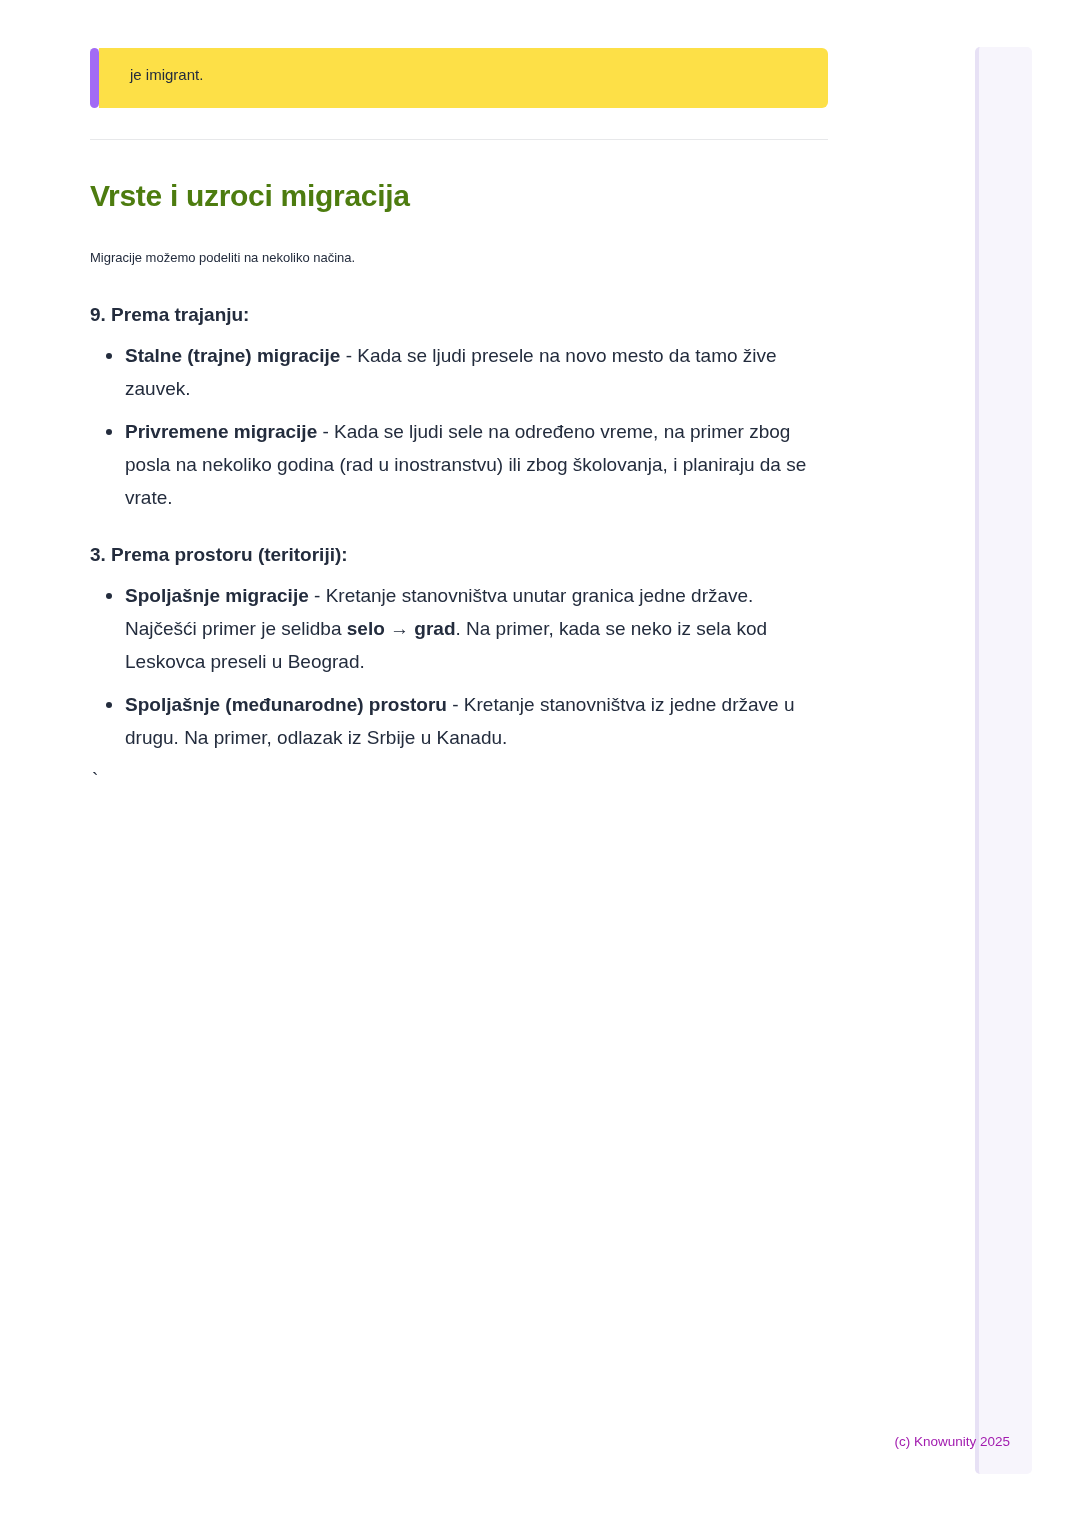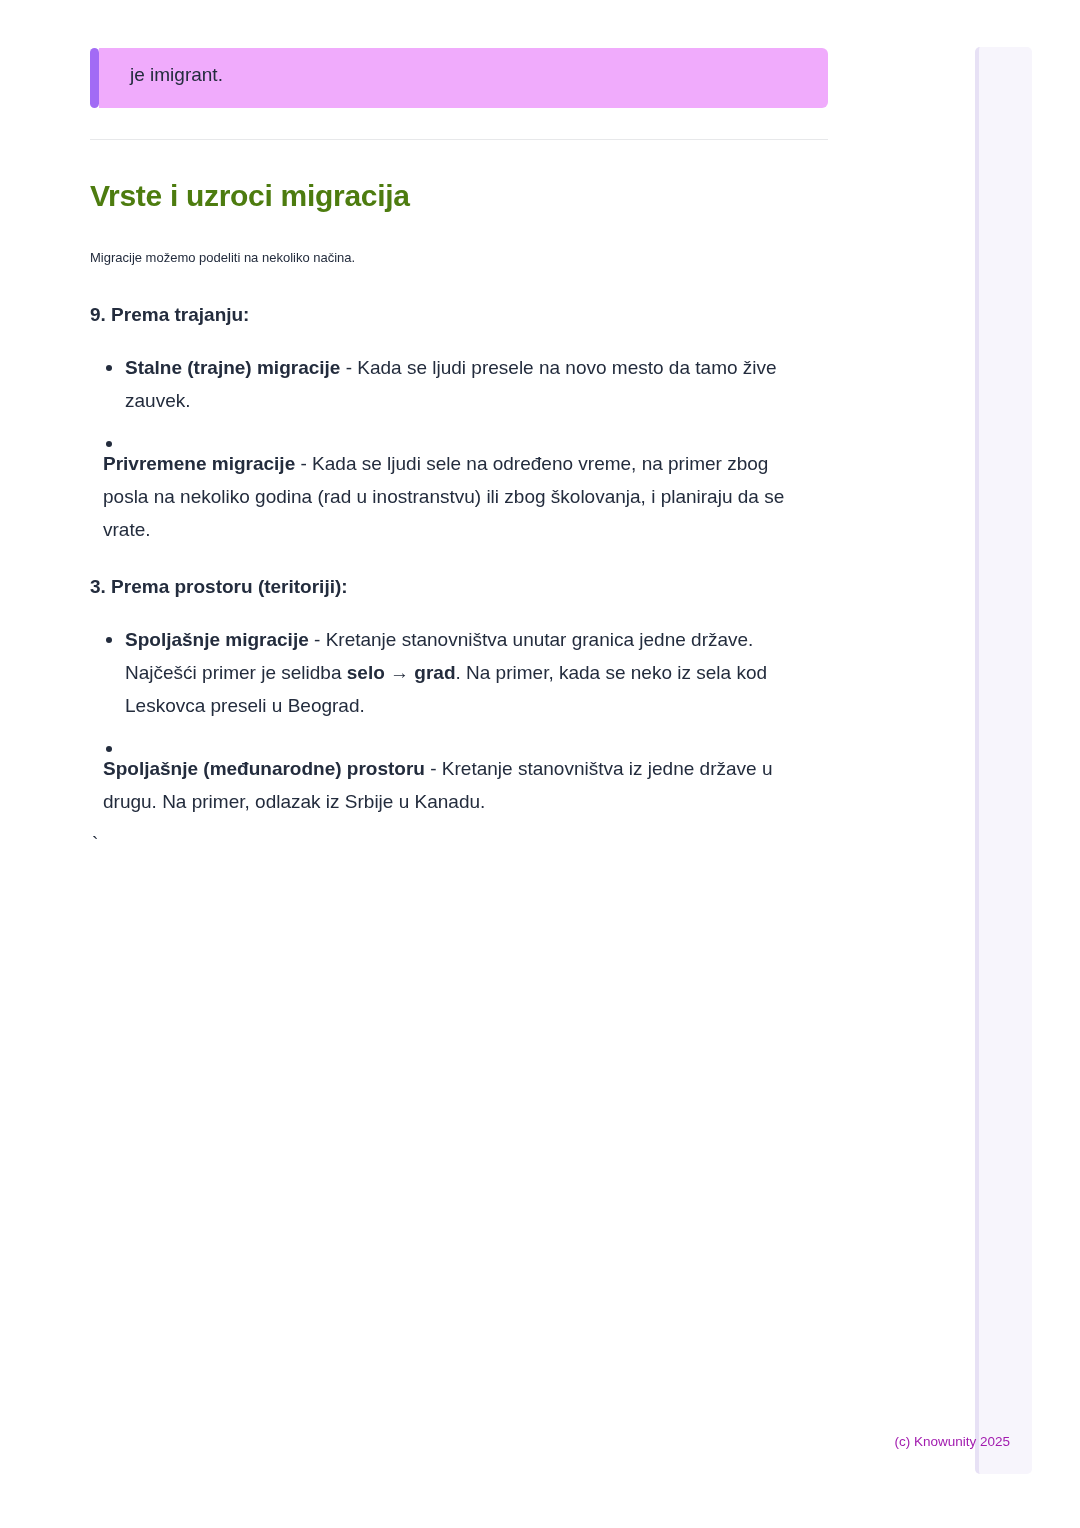--- a/index.html
+++ b/index.html
@@ -39,24 +39,24 @@
   
   .callout { display: flex; min-height: 60px; }
   .callout-bar {
     flex: none;
     width: 9px;
     border-radius: 5px;
     background: #a26bf5;
   }
   .callout-body {
     flex: 1;
-    background: #f0abfc;
+    background: #fde047;
     border-radius: 0 6px 6px 0;
     padding: 13px 24px 13px 31px;
-    font-size: 19px;
+    font-size: 15px;
     line-height: 27px;
   }
   .callout-body p { margin: 0; }
 
   .divider {
     border: none;
     border-top: 1px solid #e7e8ea;
     margin: 31px 0 0 0;
   }
 
@@ -75,23 +75,23 @@
     line-height: 33px;
   }
 
   .sub-heading {
     margin: 24px 0 0 0;
     font-size: 19px;
     line-height: 33px;
     font-weight: 700;
   }
 
-  .bullets { margin-top: 20px; }
+  .bullets { margin-top: 8px; }
   .bullet { display: flex; margin-bottom: 10px; }
-  .bullet:last-child { margin-bottom: 0; flex-direction: column; }
+  .bullet:last-child { margin-bottom: 0; }
   .dot {
     flex: none;
     width: 6px;
     height: 6px;
     border-radius: 50%;
     background: #232c3d;
     margin: 14px 0 0 16px;
   }
   .bullet-text {
     margin: 0 0 0 13px;

